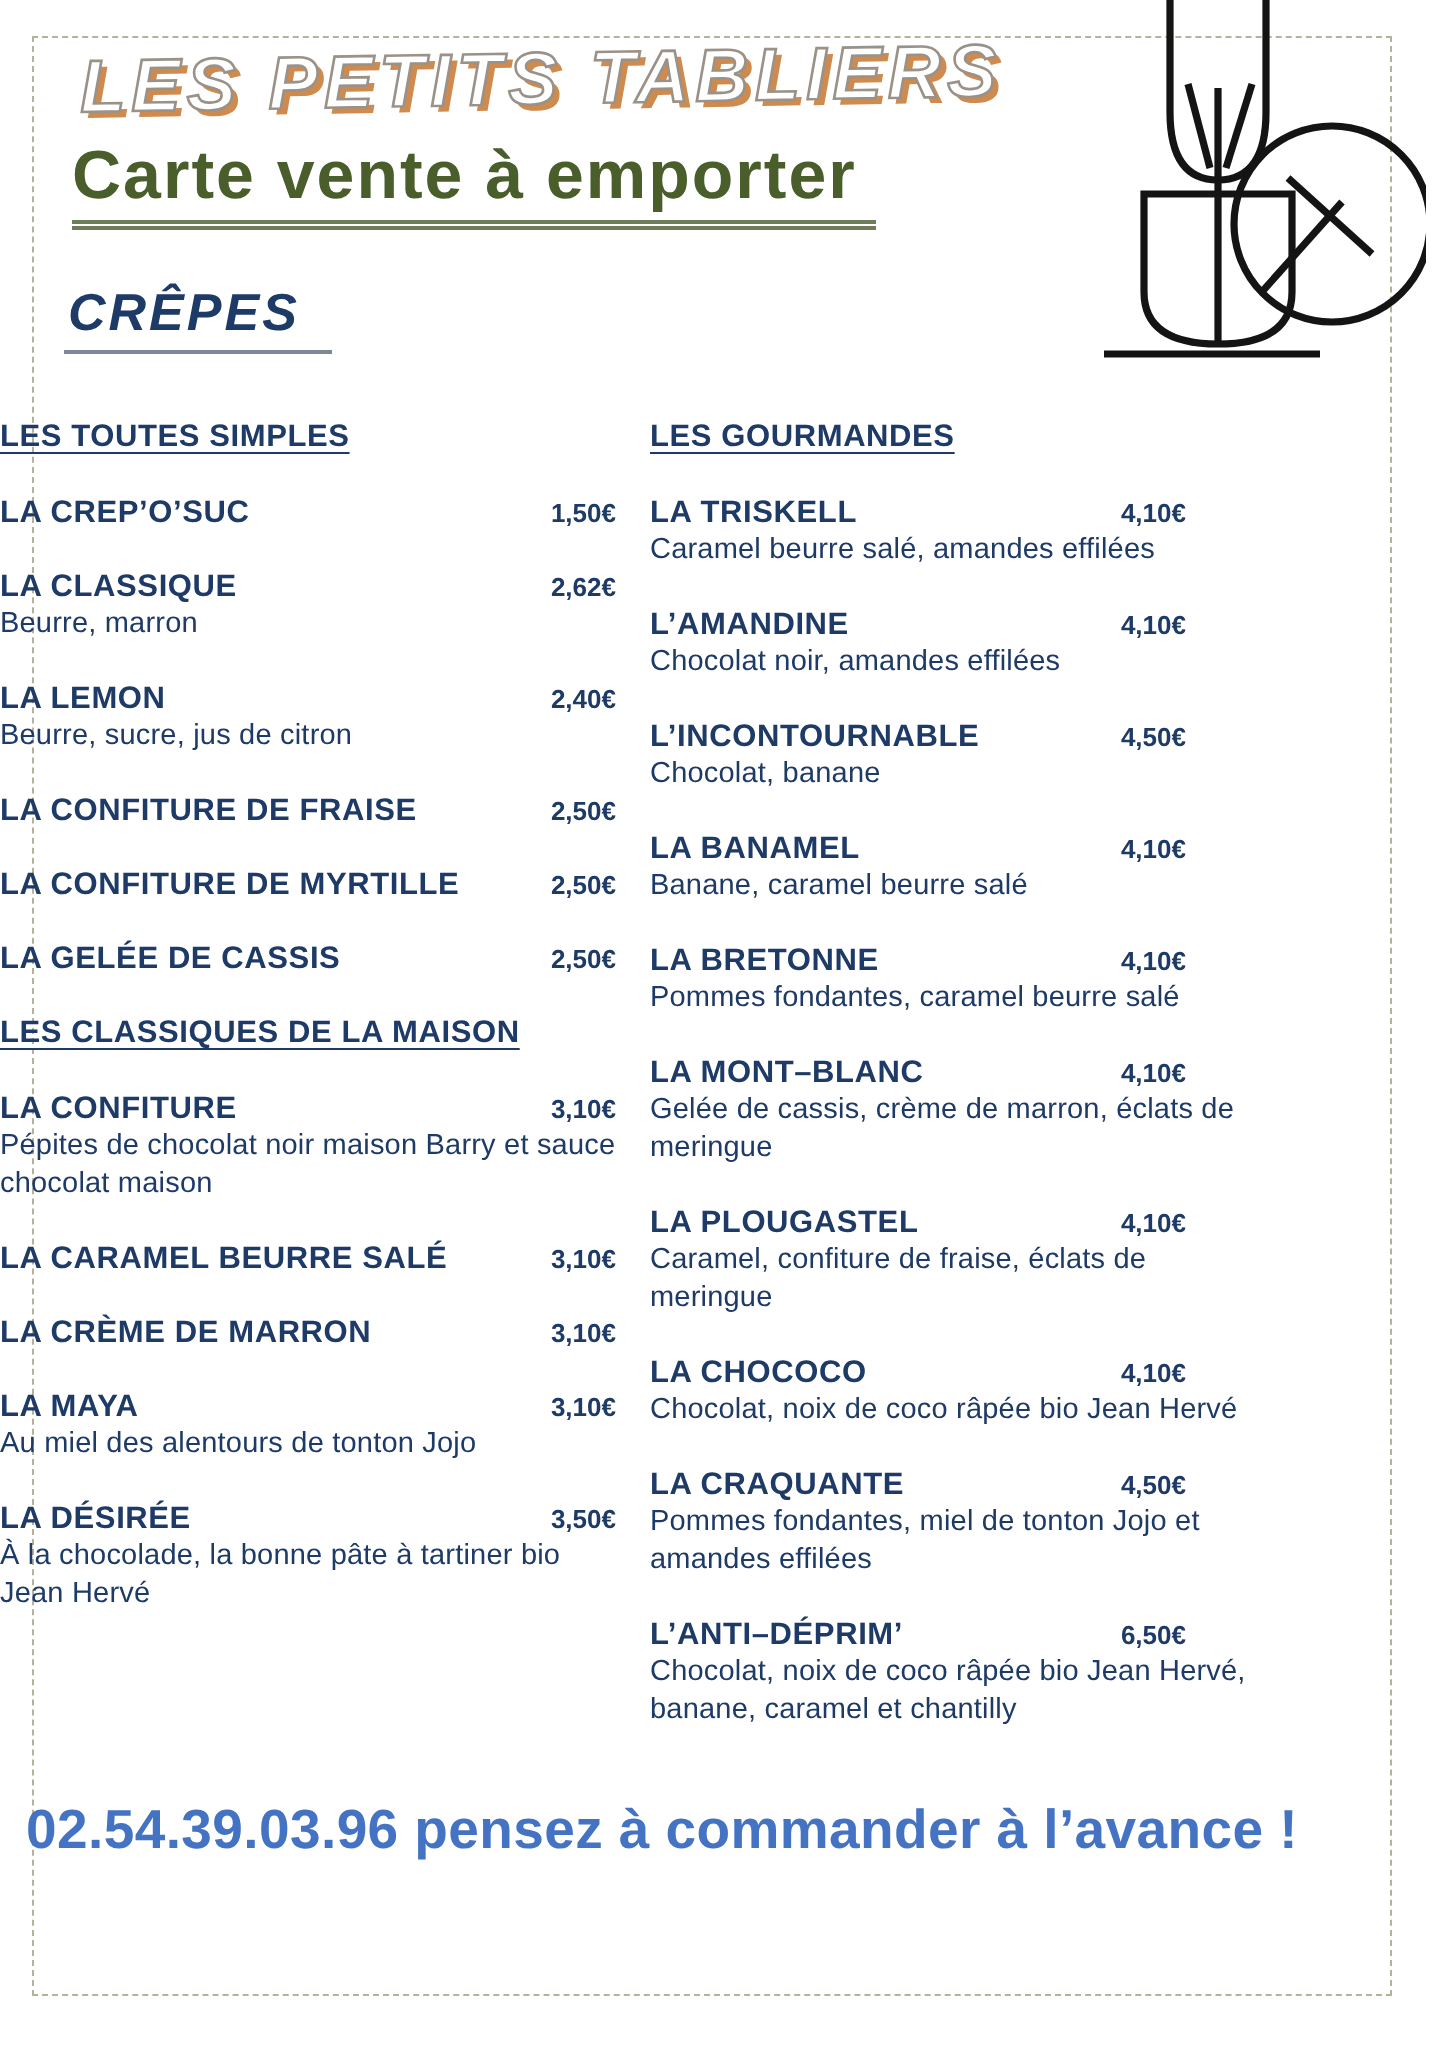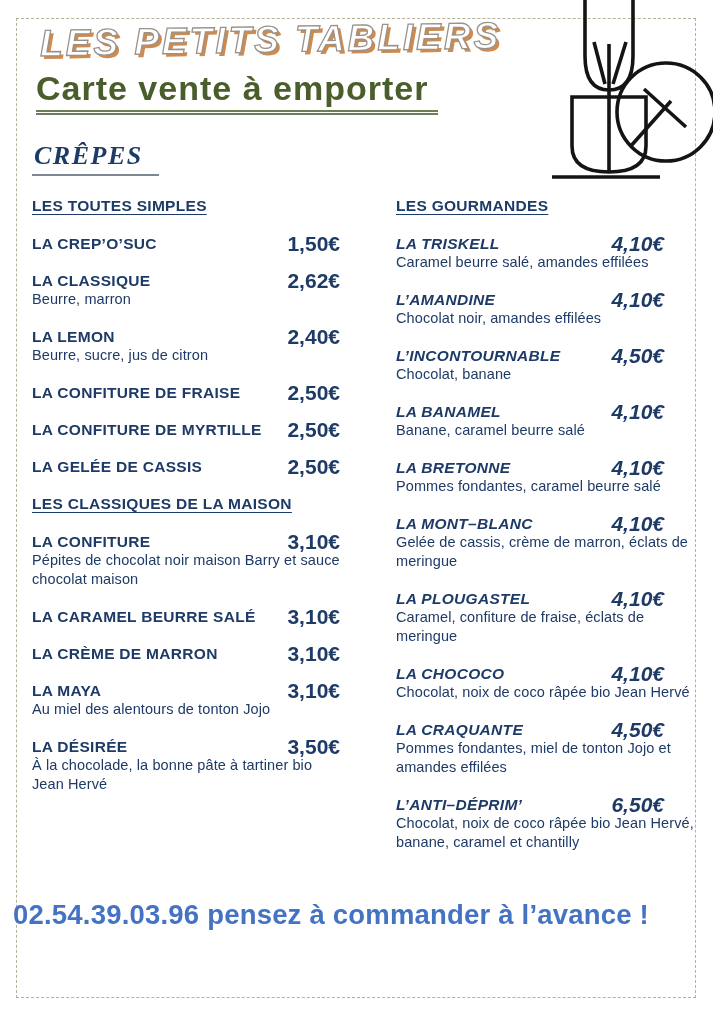--- a/index.html
+++ b/index.html
@@ -61,27 +61,25 @@
   .category{
     display:inline-block;
     margin:26px 0 0 32px;
     font-size:26px;
     font-weight:700;
     font-style:italic;
     letter-spacing:1.5px;
     color:var(--navy);
     border-bottom:2px solid #7d8796;
     padding:0 16px 3px 2px;
-    font-family:Liberation Serif, serif;
   }
   .columns{
     display:flex;
-    gap:56px;
-    margin-top:20px;
-    padding-left:32px;
+    gap:17px;
+    margin-top:32px;
   }
   .col{display:block;}
   .col-left{width:308px;}
   .col-right{width:314px;}
   .section-title{
     font-size:15.5px;
     font-weight:700;
     letter-spacing:.3px;
     text-decoration:underline;
     text-underline-offset:3px;
@@ -89,29 +87,29 @@
     line-height:19px;
     color:var(--navy);
   }
   .menu-item{margin-bottom:18px;}
   .item-line{
     display:flex;
     justify-content:space-between;
     align-items:center;
     line-height:19px;
   }
-  .col-right .item-line{padding-right:46px;font-style:italic;}
+  .col-right .item-line{padding-right:46px;}
   .item-name{
     font-size:15.5px;
     font-weight:700;
     letter-spacing:.3px;
     white-space:nowrap;
   }
   .item-price{
-    font-size:21px;
+    font-size:13px;
     font-weight:700;
     white-space:nowrap;
   }
   .item-desc{
     font-size:14.5px;
     line-height:19px;
     letter-spacing:.1px;
   }
   .col-left .item-desc{width:310px;}
   .col-right .item-desc{width:306px;}

